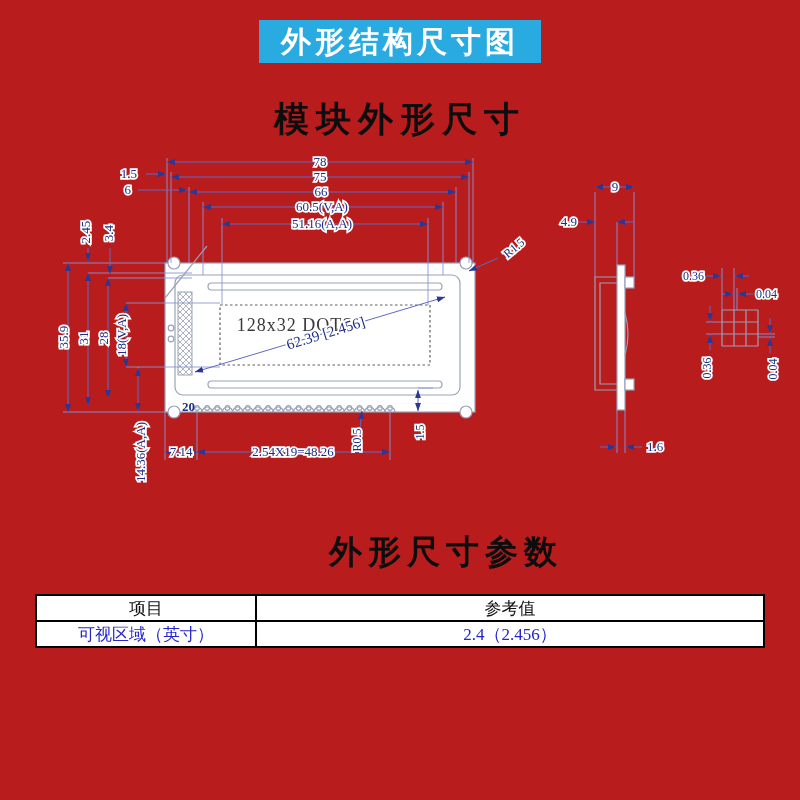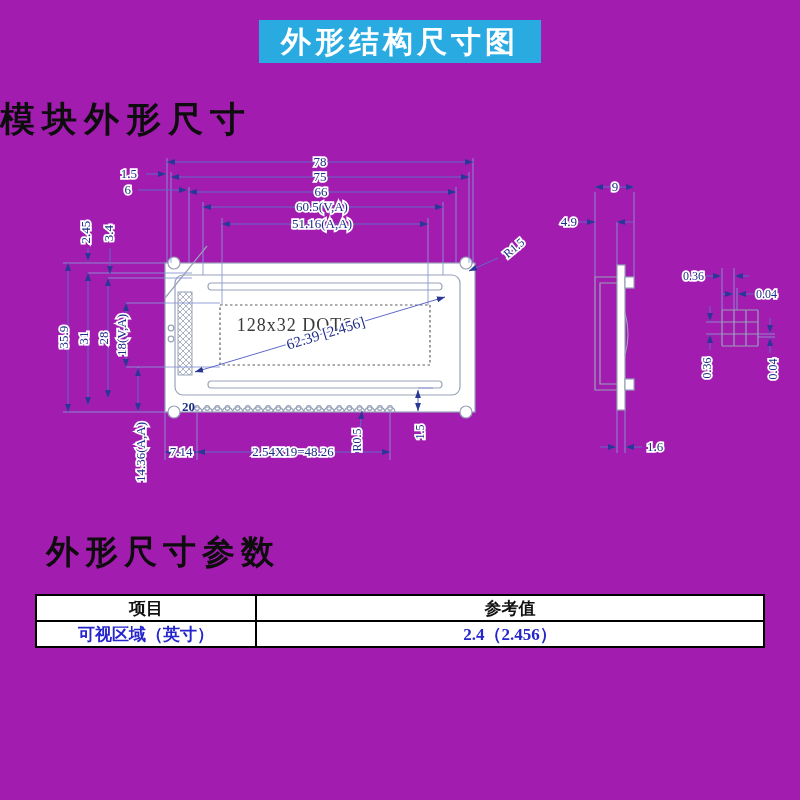--- a/index.html
+++ b/index.html
@@ -1,42 +1,42 @@
 <!DOCTYPE html>
 <html><head>
 <meta charset="utf-8">
 <style>
   html,body{margin:0;padding:0;background:#fff;}
-  .page{position:relative;width:800px;height:800px;background:#a21caf;overflow:hidden;
+  .page{position:relative;width:800px;height:800px;background:#b91c1c;overflow:hidden;
         font-family:"Liberation Sans",sans-serif;}
   .banner{position:absolute;top:20px;left:50%;transform:translateX(-50%);
         background:#29abe2;color:#fff;font-size:30px;font-weight:bold;
         letter-spacing:4px;padding:5px 22px;line-height:1.1;white-space:nowrap;}
-  .sec-title{position:absolute;left:0;width:100%;text-align:left;margin:0;
+  .sec-title{position:absolute;left:0;width:100%;text-align:center;margin:0;
         color:#0d0d0d;font-weight:bold;white-space:nowrap;}
   #sec1{top:96px;font-size:35px;letter-spacing:7px;}
   #sec2{top:530px;font-size:33px;letter-spacing:6px;margin-left:46px;}
   svg.drawing{position:absolute;top:0;left:0;}
   svg .ext{stroke:#8b95d6;stroke-width:0.9;fill:none;}
   svg .dim{stroke:#5e6ac6;stroke-width:1;fill:none;}
   svg .part{stroke:#98a2b8;stroke-width:1.2;fill:none;}
   svg .partw{stroke:#98a2b8;stroke-width:1.2;fill:#fff;}
   svg text.dlab{fill:#1e2d87;font-family:"Liberation Serif",serif;font-size:13px;
         paint-order:stroke;stroke:#fff;stroke-width:3.5px;text-anchor:middle;}
   svg text.small{font-size:12px;}
   svg text.big{font-size:15px;}
   svg text.screen{fill:#3a3a3a;font-family:"Liberation Serif",serif;font-size:18px;
         letter-spacing:1px;text-anchor:middle;stroke:none;}
   svg text.pinnum{fill:#1e2d87;font-family:"Liberation Serif",serif;font-size:13px;
         font-weight:bold;text-anchor:end;stroke:none;}
   table.spec{position:absolute;top:594px;left:35px;width:730px;border-collapse:collapse;
         table-layout:fixed;background:#fff;border:2px solid #000;
         font-family:"Liberation Serif",serif;font-size:17px;color:#111;}
   table.spec th,table.spec td{border:2px solid #000;text-align:center;
-        height:24px;padding:0 4px;font-weight:bold;overflow:hidden;white-space:nowrap;}
+        height:24px;padding:0 4px;font-weight:normal;overflow:hidden;white-space:nowrap;}
   table.spec col.c1{width:220px;}
   table.spec tr.hl td{color:#2525cd;}
 </style>
 </head>
 <body>
 
 <div class="page">
 
   <div class="banner">外形结构尺寸图</div>
 

